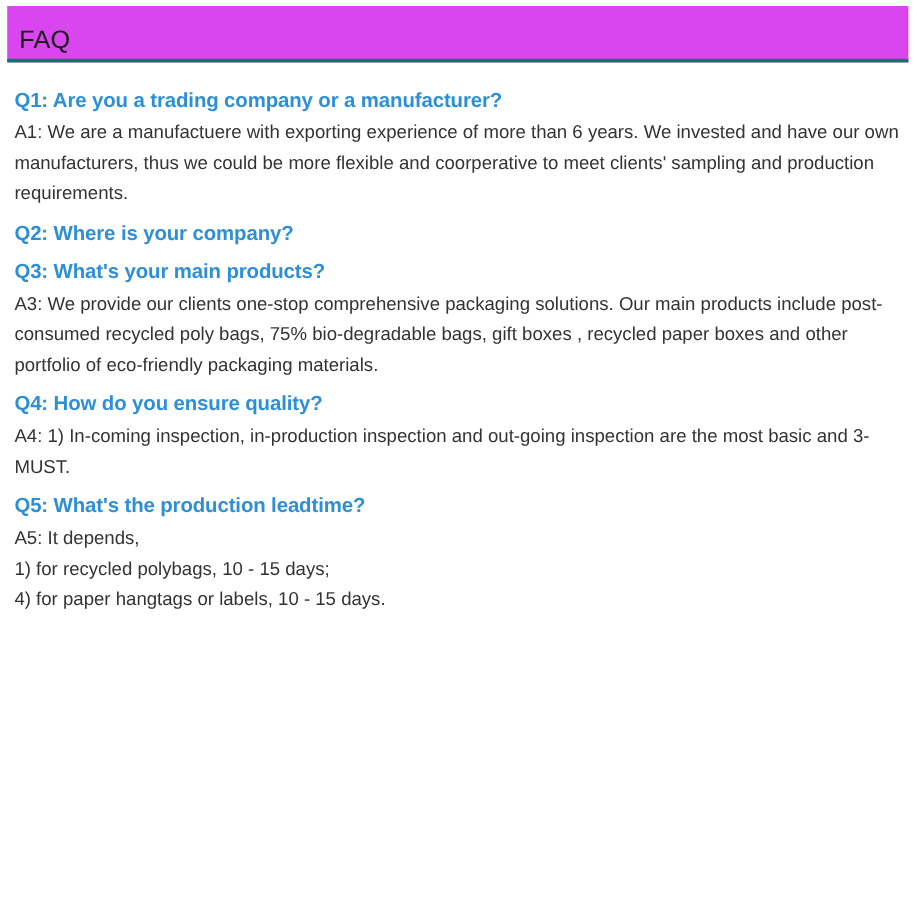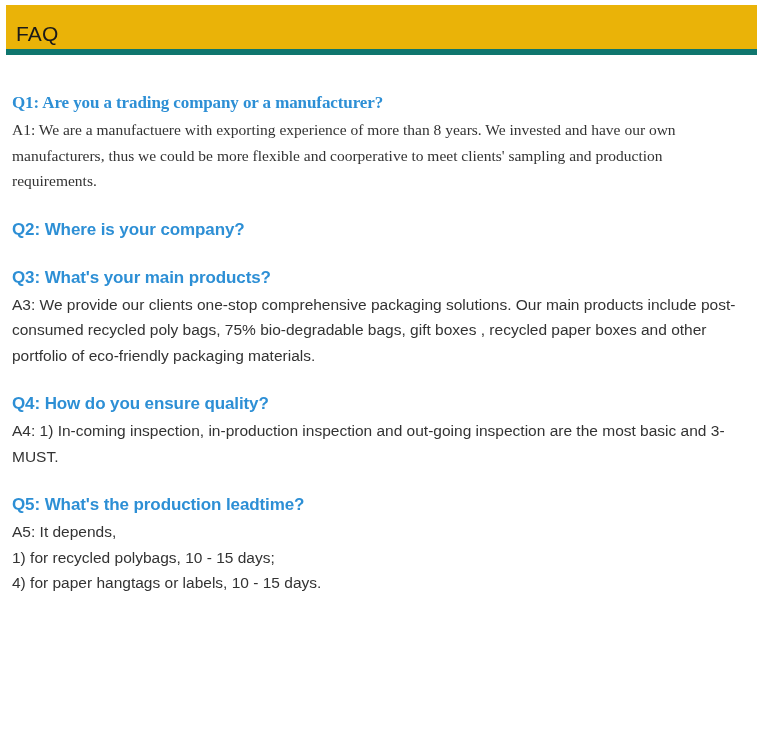--- a/index.html
+++ b/index.html
@@ -19,46 +19,45 @@
     width: 765px;
     height: 748px;
     position: relative;
     background: #ffffff;
   }
 
   
   .faq-header {
     margin: 5px 8px 0 6px;
     height: 44px;
-    background: #eab308;
-    border-bottom: 6px solid #0f766e;
+    background: #d946ef;
+    border-bottom: 3px solid #0f766e;
     position: relative;
   }
   .faq-header-title {
     position: absolute;
     left: 10px;
     bottom: 3px;
     font-size: 21px;
     line-height: 24px;
     font-weight: 400;
     color: #1a1a1a;
     letter-spacing: 0.2px;
   }
 
   
   .faq-body {
     padding: 0 14px 0 12px;
   }
 
   .faq-section {
-    margin-top: 24px;
+    margin-top: 8px;
   }
   .faq-section:first-child {
-    margin-top: 36px;
-    font-family: Liberation Serif, serif;
+    margin-top: 20px;
   }
 
   .faq-question {
     font-size: 17px;
     line-height: 24px;
     font-weight: bold;
     color: #2d8fd5;
     margin: 0 0 2px 0;
     letter-spacing: -0.1px;
   }
@@ -82,21 +81,21 @@
 
   <div class="faq-header">
     <div class="faq-header-title">FAQ</div>
   </div>
 
   <div class="faq-body">
 
     <div class="faq-section">
       <p class="faq-question">Q1: Are you a trading company or a manufacturer?</p>
       <p class="faq-answer">
-        <span class="faq-answer-line">A1: We are a manufactuere with exporting experience of more than 8 years. We invested and have our own manufacturers, thus we could be more flexible and coorperative to meet clients' sampling and production requirements.</span>
+        <span class="faq-answer-line">A1: We are a manufactuere with exporting experience of more than 6 years. We invested and have our own manufacturers, thus we could be more flexible and coorperative to meet clients' sampling and production requirements.</span>
       </p>
     </div>
 
     <div class="faq-section">
       <p class="faq-question">Q2: Where is your company?</p>
     </div>
 
     <div class="faq-section">
       <p class="faq-question">Q3: What's your main products?</p>
       <p class="faq-answer">

